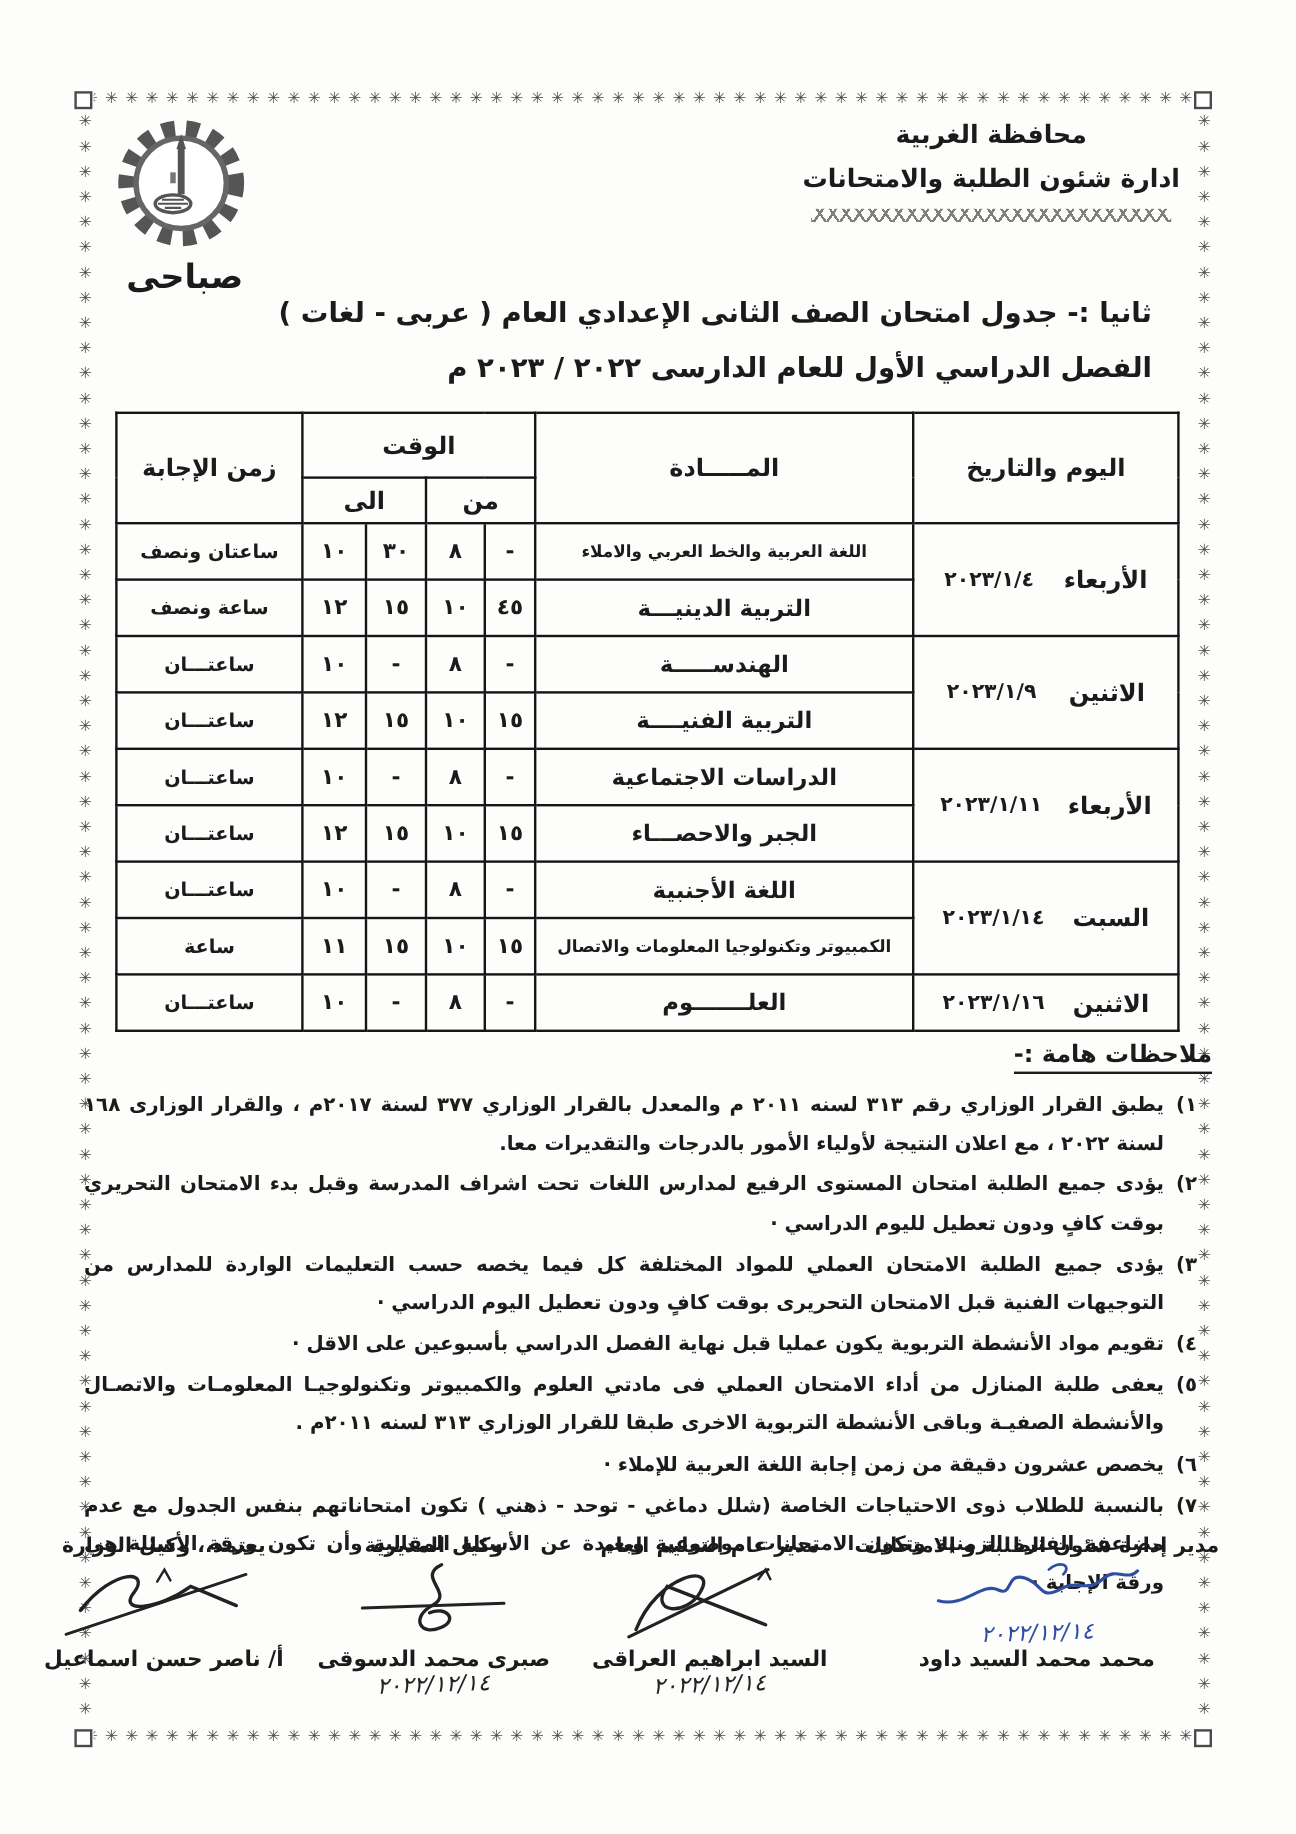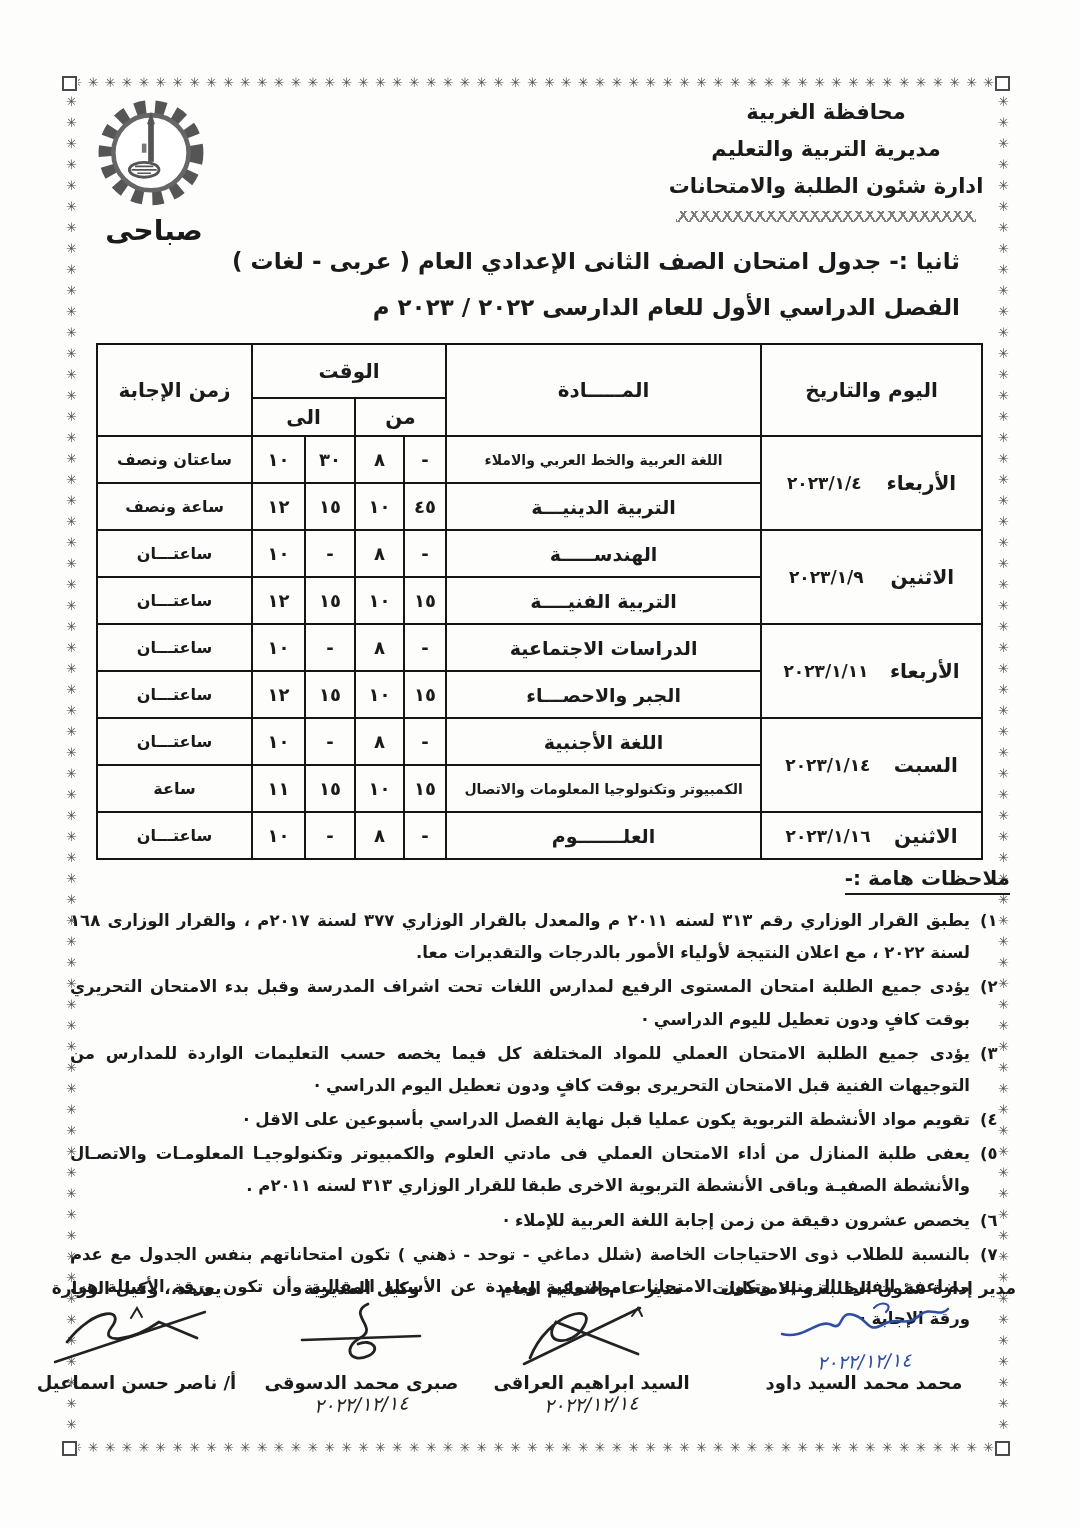--- a/index.html
+++ b/index.html
@@ -88,21 +88,20 @@
   <rect x="47.5" y="22" width="5" height="34" fill="#555"></rect>
   <path d="M50 12 L46.5 23 L53.5 23 Z" fill="#555"></path>
   <ellipse cx="44" cy="63" rx="13" ry="6.5" fill="none" stroke="#555" stroke-width="2.5"></ellipse>
   <path d="M33 63 L55 63 M36 60 L52 60 M38 66 L50 66" stroke="#555" stroke-width="1.5"></path>
   <rect x="42" y="40" width="4" height="8" fill="#777"></rect>
 </svg>
 <div class="session">صباحى</div>
 
 <div class="org-block">
   <div class="org-line">محافظة الغربية</div>
-  <div class="org-line">مديرية التربية والتعليم</div>
   <div class="org-line">ادارة شئون الطلبة والامتحانات</div>
   <div class="zigzag"></div>
 </div>
 
 <div class="title">
   <div class="t1">ثانيا :- جدول امتحان الصف الثانى الإعدادي العام ( عربى - لغات )</div>
   <div class="t2">الفصل الدراسي الأول للعام الدارسى ٢٠٢٢ / ٢٠٢٣ م</div>
 </div>
 
 <table>

